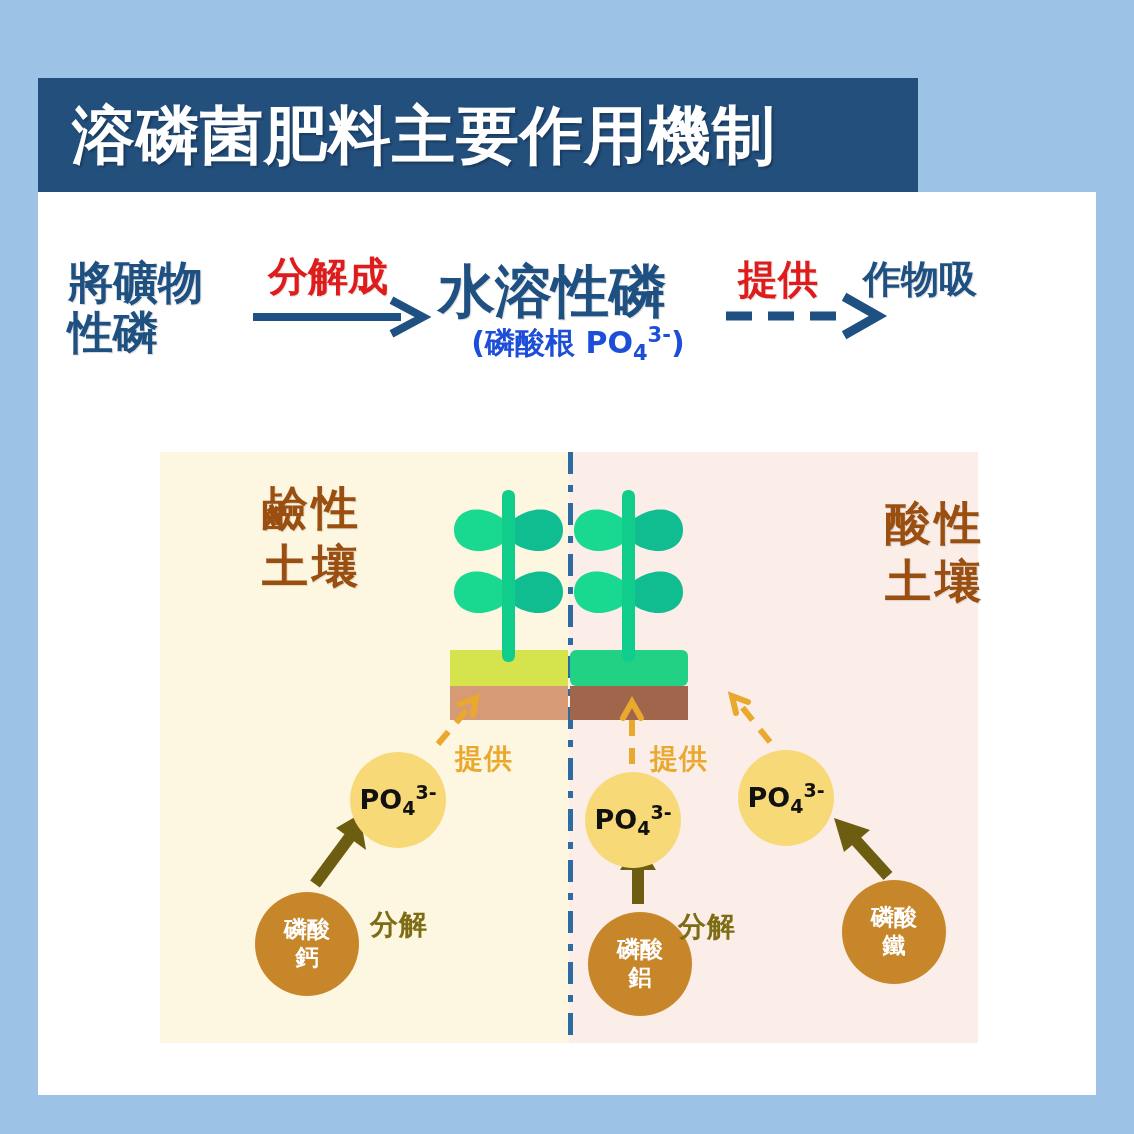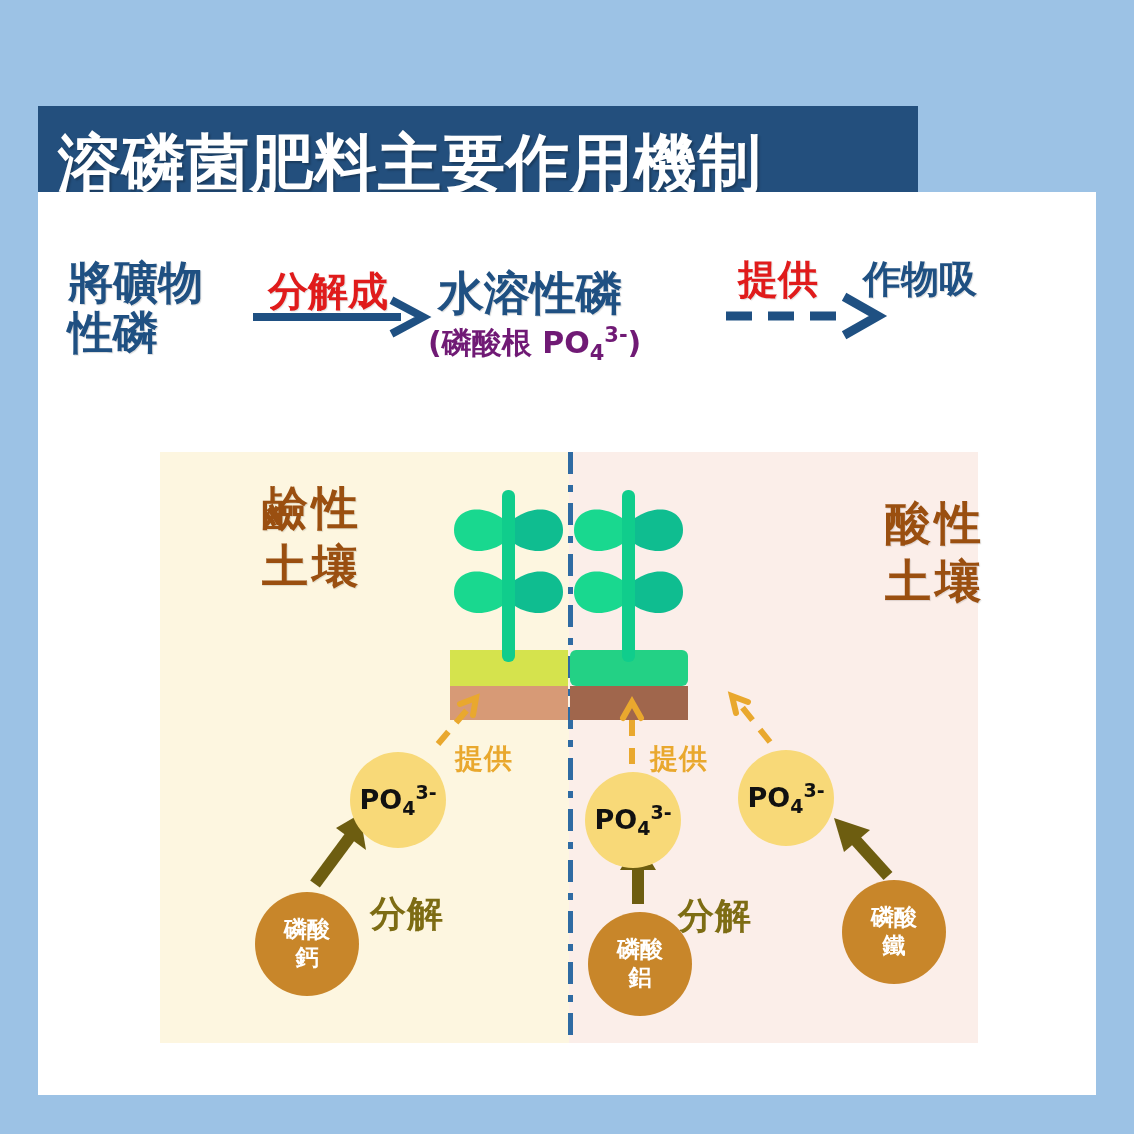--- a/index.html
+++ b/index.html
@@ -26,22 +26,21 @@
   
   #title-banner {
     position: absolute;
     left: 38px;
     top: 78px;
     width: 880px;
     height: 114px;
     background: #234f7d;
     display: flex;
     align-items: center;
-    padding-left: 20px;
-    margin-top: 28px;
+    padding-left: 34px;
   }
   #title-text {
     color: #ffffff;
     font-size: 63px;
     font-weight: bold;
     letter-spacing: 1px;
     line-height: 1;
     white-space: nowrap;
     text-shadow: 2px 2px 2px rgba(0,0,0,.25);
   }
@@ -62,49 +61,50 @@
     text-align: left;
     line-height: 1.12;
     text-shadow: 1px 1px 1px rgba(0,0,0,.15);
   }
 
   #term-mineral {
     left: 30px; top: 20px; width: 200px;
     font-size: 45px;
   }
   #term-soluble {
-    left: 400px; top: 30px; width: 270px;
-    font-size: 46px;
+    left: 400px; top: 22px; width: 270px;
+    font-size: 57px;
   }
   #term-soluble-sub {
     position: absolute;
     left: 390px; top: 85px; width: 300px;
-    color: #701a75;
+    color: #1d4ed8;
     font-size: 30px;
     font-weight: bold;
+    text-align: center;
     white-space: nowrap;
   }
   #term-soluble-sub sub { font-size: 21px; }
   #term-soluble-sub sup { font-size: 21px; }
 
   #term-crop {
     left: 825px; top: 20px; width: 210px;
     font-size: 38px;
   }
 
   
   .action-label {
     position: absolute;
     color: #e01b1b;
     font-size: 40px;
     font-weight: bold;
     text-shadow: 1px 1px 1px rgba(0,0,0,.12);
     white-space: nowrap;
   }
-  #label-decompose { left: 230px; top: 26px; }
+  #label-decompose { left: 230px; top: 11px; }
   #label-provide-top { left: 700px; top: 14px; }
 
   
   #arrow-solid { position: absolute; left: 215px; top: 62px; }
   #arrow-dashed { position: absolute; left: 688px; top: 58px; }
 
   
   #panels {
     position: absolute;
     left: 160px;
@@ -194,24 +194,25 @@
     position: absolute;
     color: #e9a82e;
     font-size: 28px;
     font-weight: bold;
     white-space: nowrap;
     letter-spacing: 1px;
   }
   .lbl-decompose {
     position: absolute;
     color: #7d6c13;
-    font-size: 36px;
+    font-size: 28px;
     font-weight: bold;
     white-space: nowrap;
     letter-spacing: 1px;
+    margin-top: 16px;
   }
   #provide-left  { left: 295px; top: 288px; }
   #provide-right { left: 490px; top: 288px; }
   #decompose-left  { left: 210px; top: 438px; }
   #decompose-right { left: 518px; top: 440px; }
 
   svg { overflow: visible; }
 </style>
 </head>
 <body>

